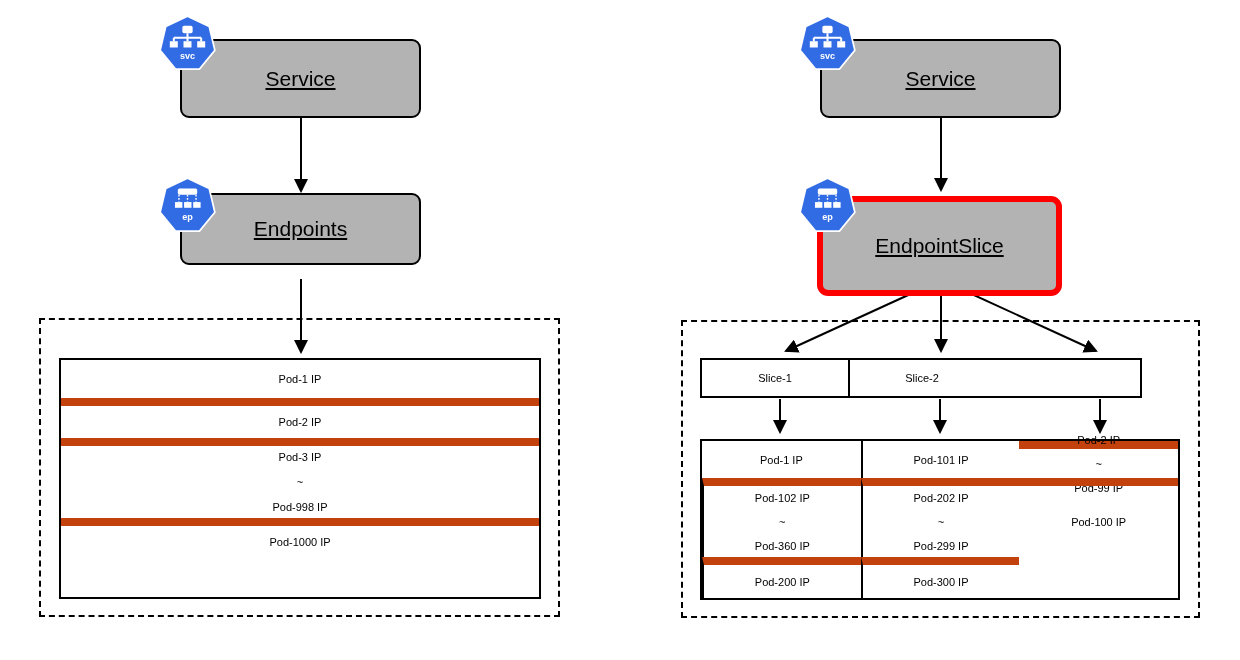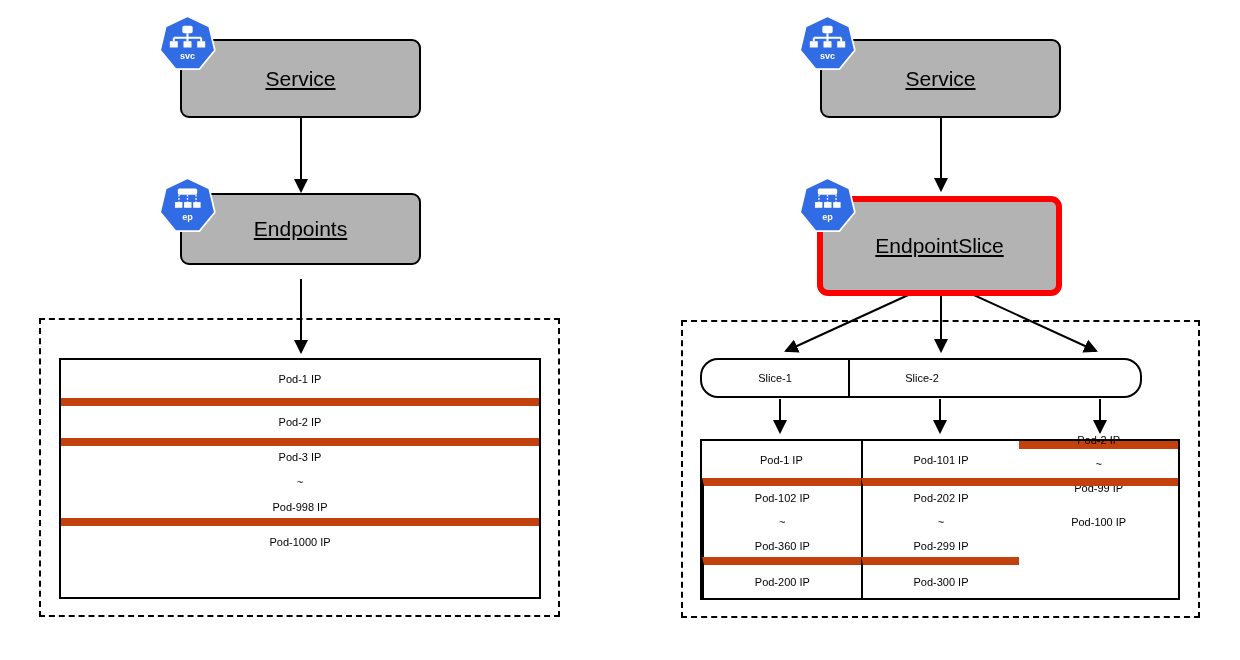--- a/index.html
+++ b/index.html
@@ -167,21 +167,21 @@
     <rect x="33" y="20" width="34" height="11" rx="3" fill="#ffffff"></rect>
     <path d="M35,31 V44 M50,31 V44 M65,31 V44" stroke="#ffffff" stroke-width="2.5" stroke-dasharray="3,3" fill="none"></path>
     <rect x="28" y="44" width="13" height="10" fill="#ffffff"></rect>
     <rect x="44" y="44" width="13" height="10" fill="#ffffff"></rect>
     <rect x="60" y="44" width="13" height="10" fill="#ffffff"></rect>
     <text x="50" y="76" text-anchor="middle" font-size="16" font-weight="bold" fill="#ffffff">ep</text>
   </svg>
 
   <div class="dashed" style="left:681px; top:320px; width:519px; height:298px;"></div>
 
-  <div class="tbl" style="left:700px; top:358px; width:442px; height:40px; grid-template-columns:repeat(3,1fr);border-radius:18px;">
+  <div class="tbl" style="left:700px; top:358px; width:442px; height:40px; grid-template-columns:repeat(3,1fr);">
     <div class="cell">
       <span>Slice-1</span>
     </div>
     <div class="cell bl">
       <span>Slice-2</span>
     </div>
   </div>
 
   <div class="tbl" style="left:700px; top:439px; width:480px; height:161px; grid-template-columns:repeat(3,1fr); grid-template-rows:37px 79px 1fr;">
 

